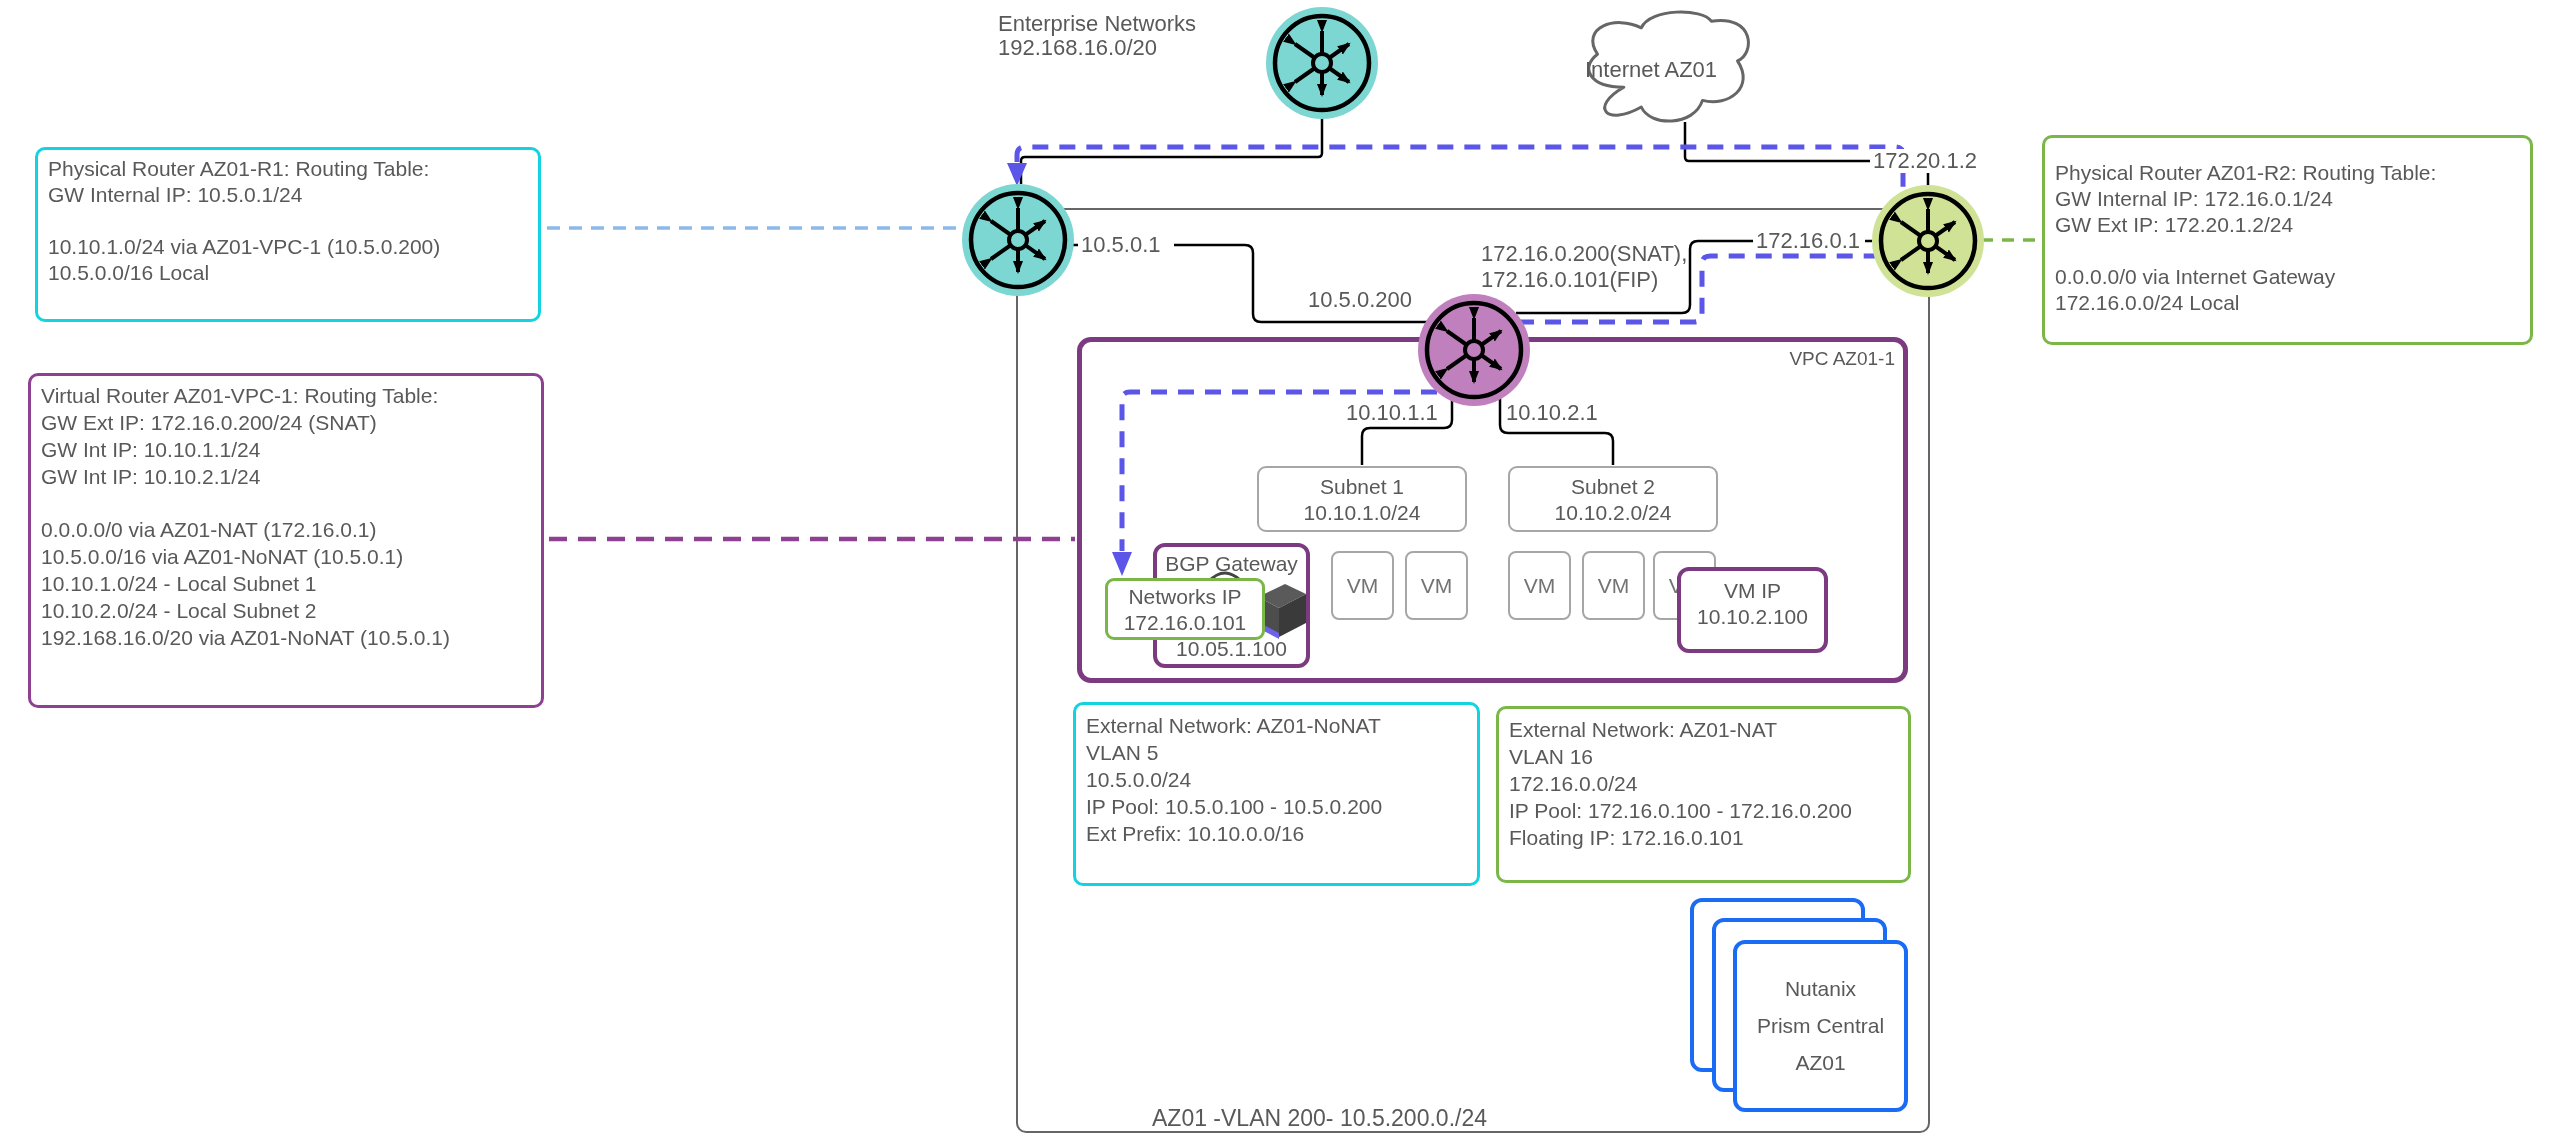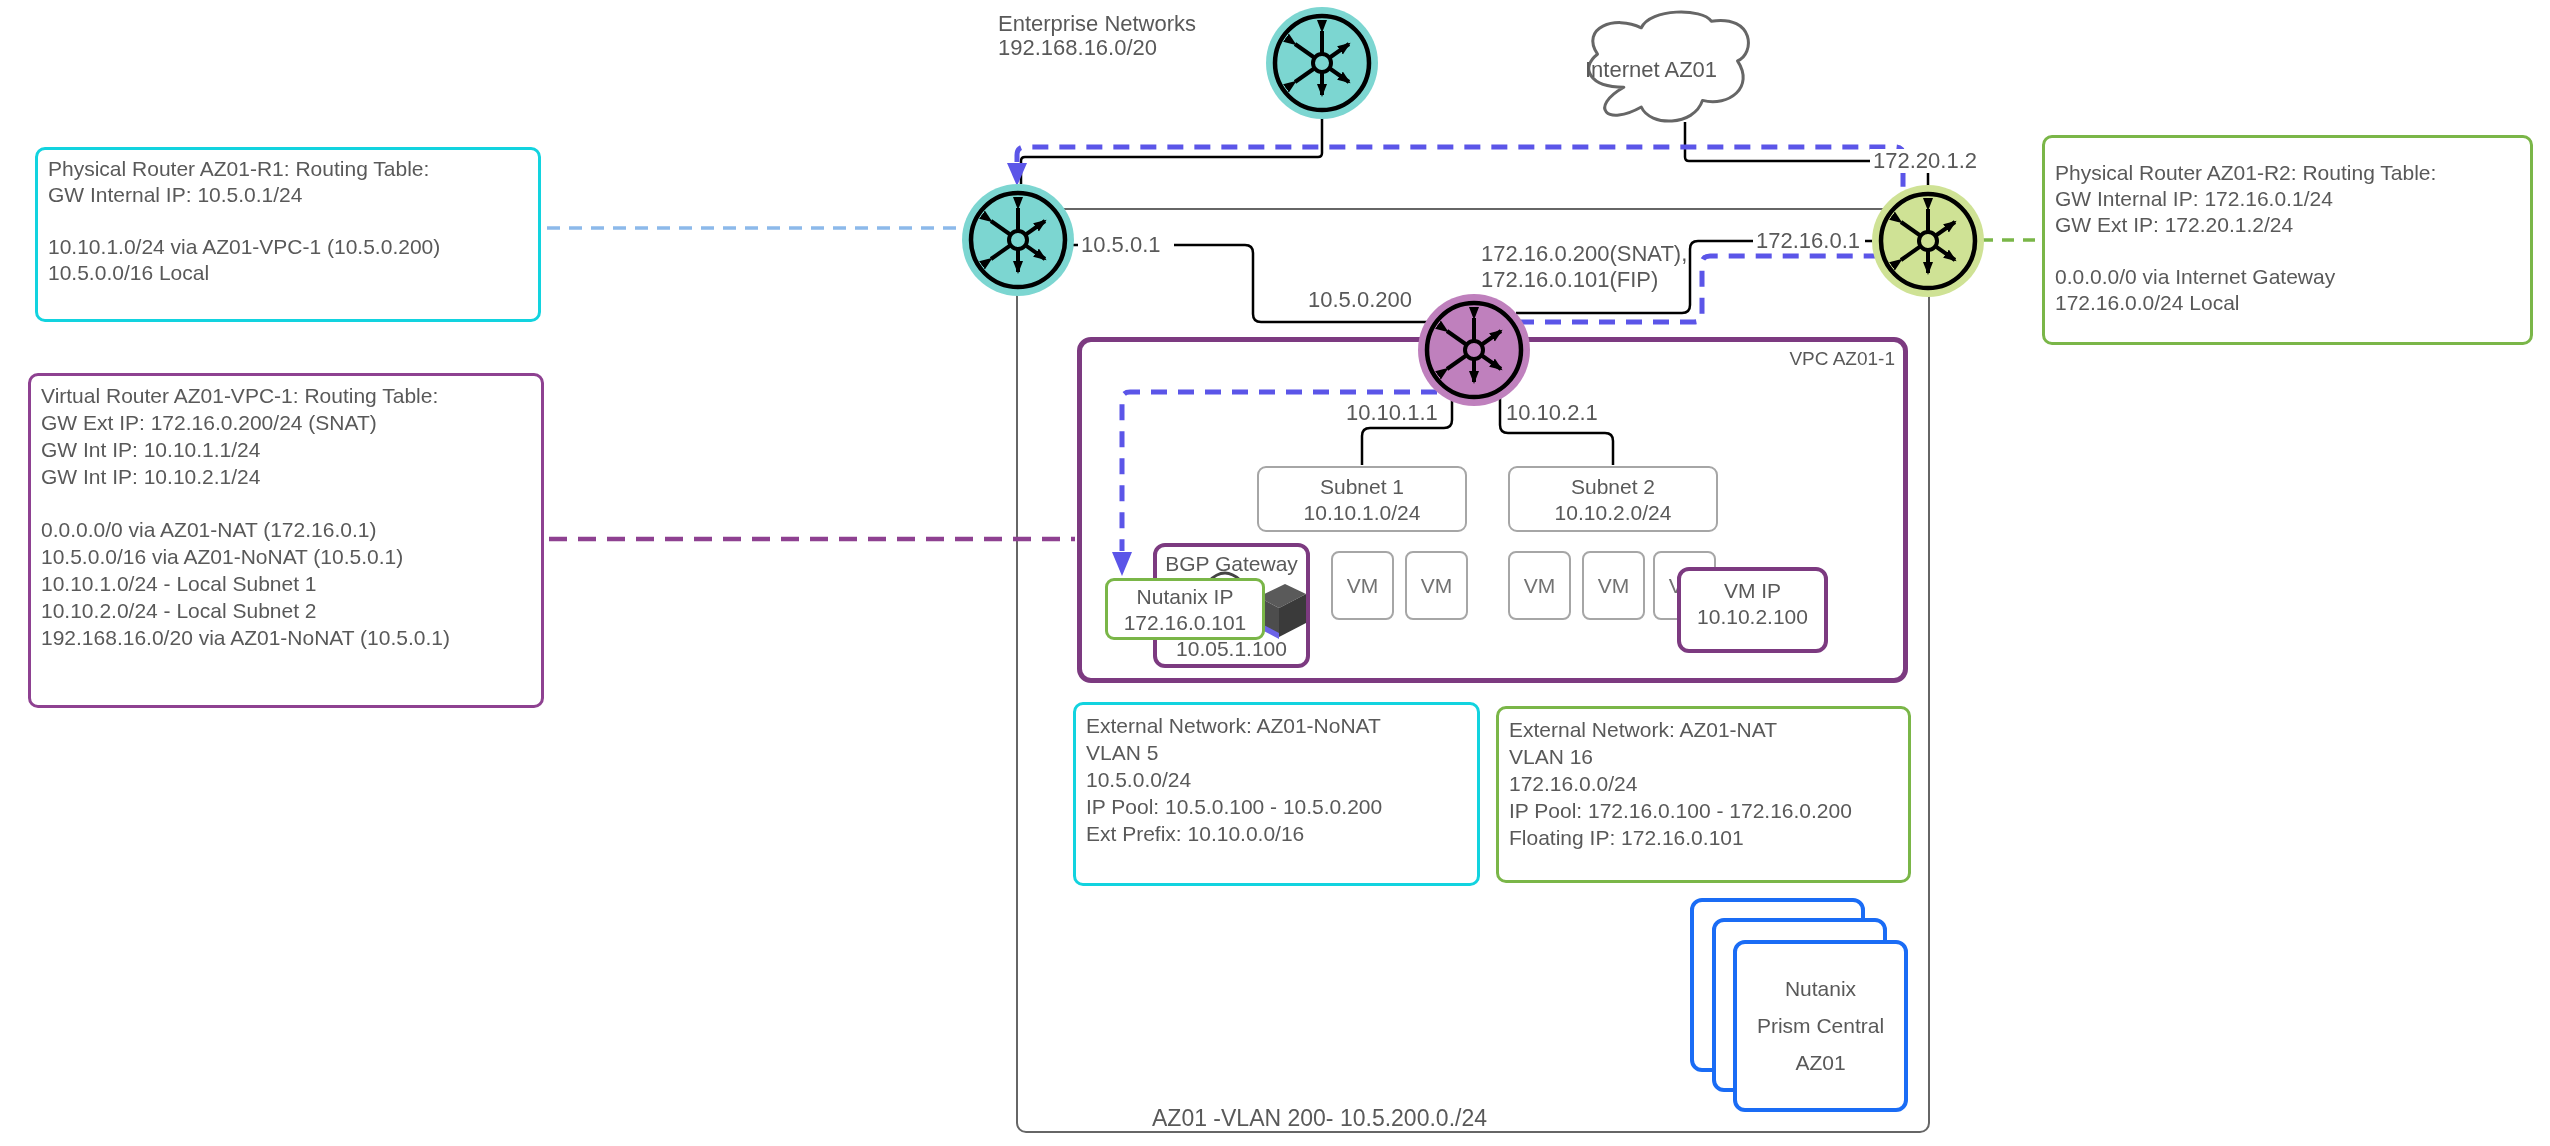--- a/index.html
+++ b/index.html
@@ -154,21 +154,21 @@
 
   <svg class="abs z3" width="112" height="95" viewBox="0 0 112 95" style="left:1200px;top:563px;pointer-events:none;">
     <path d="M8 19 Q24 2 40 17" fill="none" stroke="#444" stroke-width="3"></path>
     <polygon points="58,34 85,21 106,31 79,45" fill="#5a5a5a"></polygon>
     <polygon points="106,31 106,60 79,74 79,45" fill="#3a3a3a"></polygon>
     <polygon points="58,34 79,45 79,74 58,62" fill="#4d4d4d"></polygon>
     <polygon points="56,58 79,70 79,76 56,64" fill="#6c63e8"></polygon>
   </svg>
 
   <div class="box z4" style="left:1105px;top:578px;width:160px;height:62px;border:3.5px solid var(--green);border-radius:9px;text-align:center;font-size:21px;line-height:26px;padding-top:3px;">
-    <div>Nutanix IP</div>
+    <div>Networks IP</div>
     <div>172.16.0.101</div>
   </div>
 
   <div class="box z3" style="left:1677px;top:567px;width:151px;height:86px;border:4px solid var(--vpc-purple);border-radius:12px;text-align:center;font-size:21px;line-height:26px;padding-top:7px;">
     <div>VM IP</div>
     <div>10.10.2.100</div>
   </div>
 
   <div class="box z2 lines" style="left:1073px;top:702px;width:407px;height:184px;border:3px solid var(--cyan);padding:7px 10px;line-height:27px;">
     <div>External Network: AZ01-NoNAT</div>

